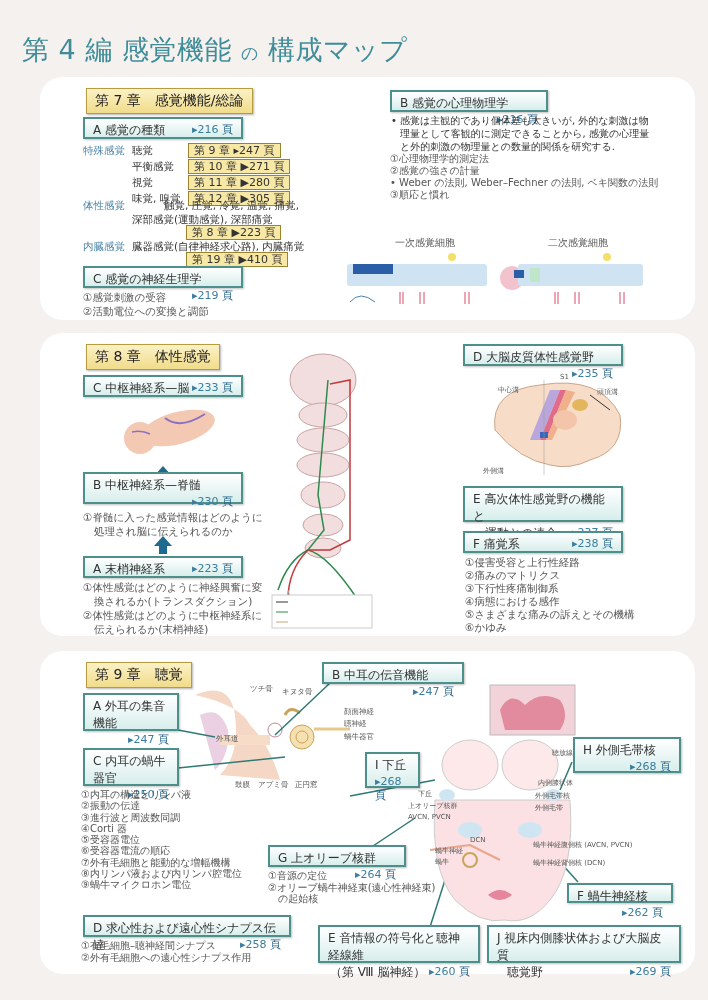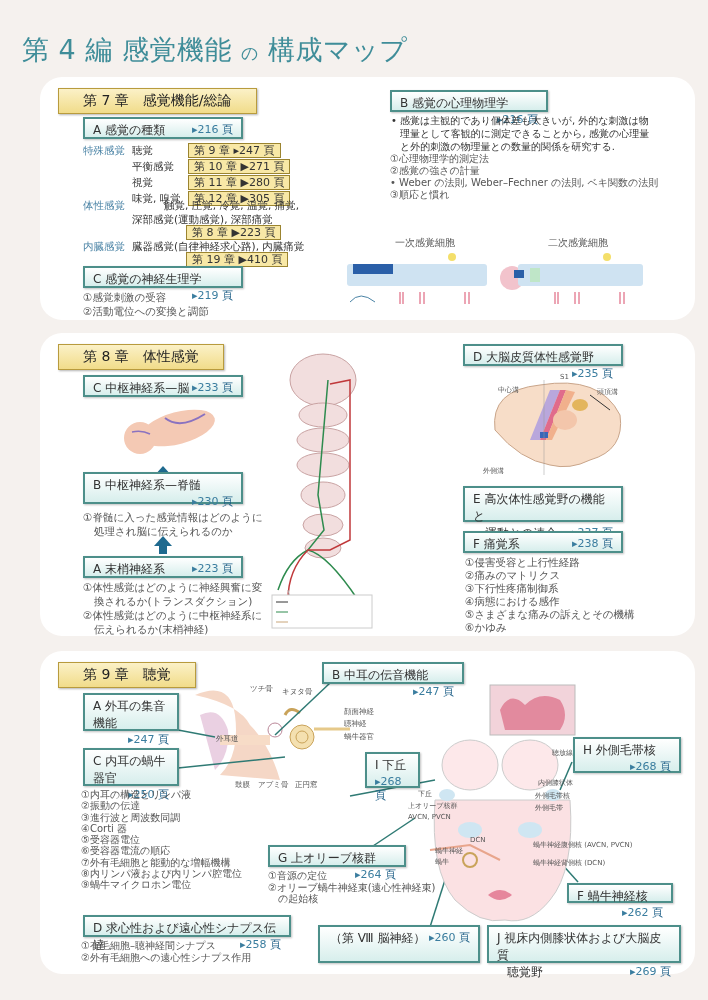--- a/index.html
+++ b/index.html
@@ -1,20 +1,20 @@
 <!DOCTYPE html>
 <html><head>
 <meta charset="utf-8">
 <style>
   * { box-sizing: border-box; margin: 0; padding: 0; }
   body { width: 708px; height: 1000px; background: #f5f1ee; font-family: "DejaVu Sans", "Liberation Sans", sans-serif; position: relative; overflow: hidden; color: #333; }
   .page-title { position: absolute; left: 22px; top: 32px; font-size: 27px; color: #3f8d99; font-weight: normal; letter-spacing: 0.5px; }
   .page-title .small { font-size: 17px; }
   .panel { position: absolute; background: #ffffff; border-radius: 22px; }
-  .chapter { position: absolute; background: linear-gradient(#fbf1c7, #f1dc8a); border: 1.5px solid #b89b3d; box-shadow: 1px 1px 2px rgba(0,0,0,.3); font-size: 14px; padding: 3px 24px; color: #222; white-space: nowrap; }
+  .chapter { position: absolute; background: linear-gradient(#fbf1c7, #f1dc8a); border: 1.5px solid #b89b3d; box-shadow: 1px 1px 2px rgba(0,0,0,.3); font-size: 14px; padding: 3px 8px; color: #222; white-space: nowrap; margin-left: 28px; }
   .sec { position: absolute; background: linear-gradient(#ffffff, #d7eeec); border: 2px solid #4d8f8a; box-shadow: 1px 1px 2px rgba(0,0,0,.25); font-size: 12px; color: #333; padding: 3px 8px; }
   .sec .pg { color: #3a7d9f; font-size: 11px; float: right; }
   .sec .pg .kan { color: #1d5e86; }
   .ref { display: inline-block; background: #f8e8a6; border: 1.2px solid #9b8430; font-size: 11px; padding: 0 5px; color: #333; line-height: 13px; }
   .txt { position: absolute; font-size: 10.5px; color: #555; line-height: 14px; white-space: nowrap; }
   .txt.dark { color: #333; }
   .lbl-blue { color: #4a83a5; }
   .row { display: flex; align-items: center; height: 16px; }
   .arrow-up { position: absolute; width: 0; height: 0; border-left: 9px solid transparent; border-right: 9px solid transparent; border-bottom: 10px solid #1f6a8f; }
   .arrow-stem { position: absolute; width: 8px; height: 8px; background: #1f6a8f; }
@@ -301,20 +301,21 @@
 <div class="sec" style="left:83px;top:915px;width:208px;height:22px;">
   <span>D  求心性および遠心性シナプス伝達</span>
   <span class="pg"><span>▸258</span><span class="kan"> 頁</span></span>
 </div>
 <div class="txt" style="left:81px;top:940px;font-size:10px;line-height:12px;">
   <div>①有毛細胞–聴神経間シナプス</div>
   <div>②外有毛細胞への遠心性シナプス作用</div>
 </div>
 
 <div class="sec" style="left:318px;top:925px;width:162px;height:38px;">
+  <div>E  音情報の符号化と聴神経線維</div>
   <div style="padding-left:2px"><span>（第 Ⅷ 脳神経）</span>
     <span class="pg"><span>▸260</span><span class="kan"> 頁</span></span></div>
 </div>
 
 <svg style="left:410px;top:680px;" width="200" height="245" viewBox="0 0 200 245">
   <rect x="80" y="5" width="85" height="50" fill="#f2d3da" stroke="#bbb"></rect>
   <path d="M90 30 Q100 10 115 25 Q130 10 150 20 Q160 35 150 50 L95 50 Z" fill="#e28a9e"></path>
   <ellipse cx="60" cy="85" rx="28" ry="25" fill="#fde8ea" stroke="#ccc"></ellipse>
   <ellipse cx="120" cy="85" rx="28" ry="25" fill="#fde8ea" stroke="#ccc"></ellipse>
   <path d="M25 120 Q20 190 45 220 Q70 245 95 240 Q120 245 140 220 Q165 190 160 120 Z" fill="#fbe1e3" stroke="#ccc"></path>

